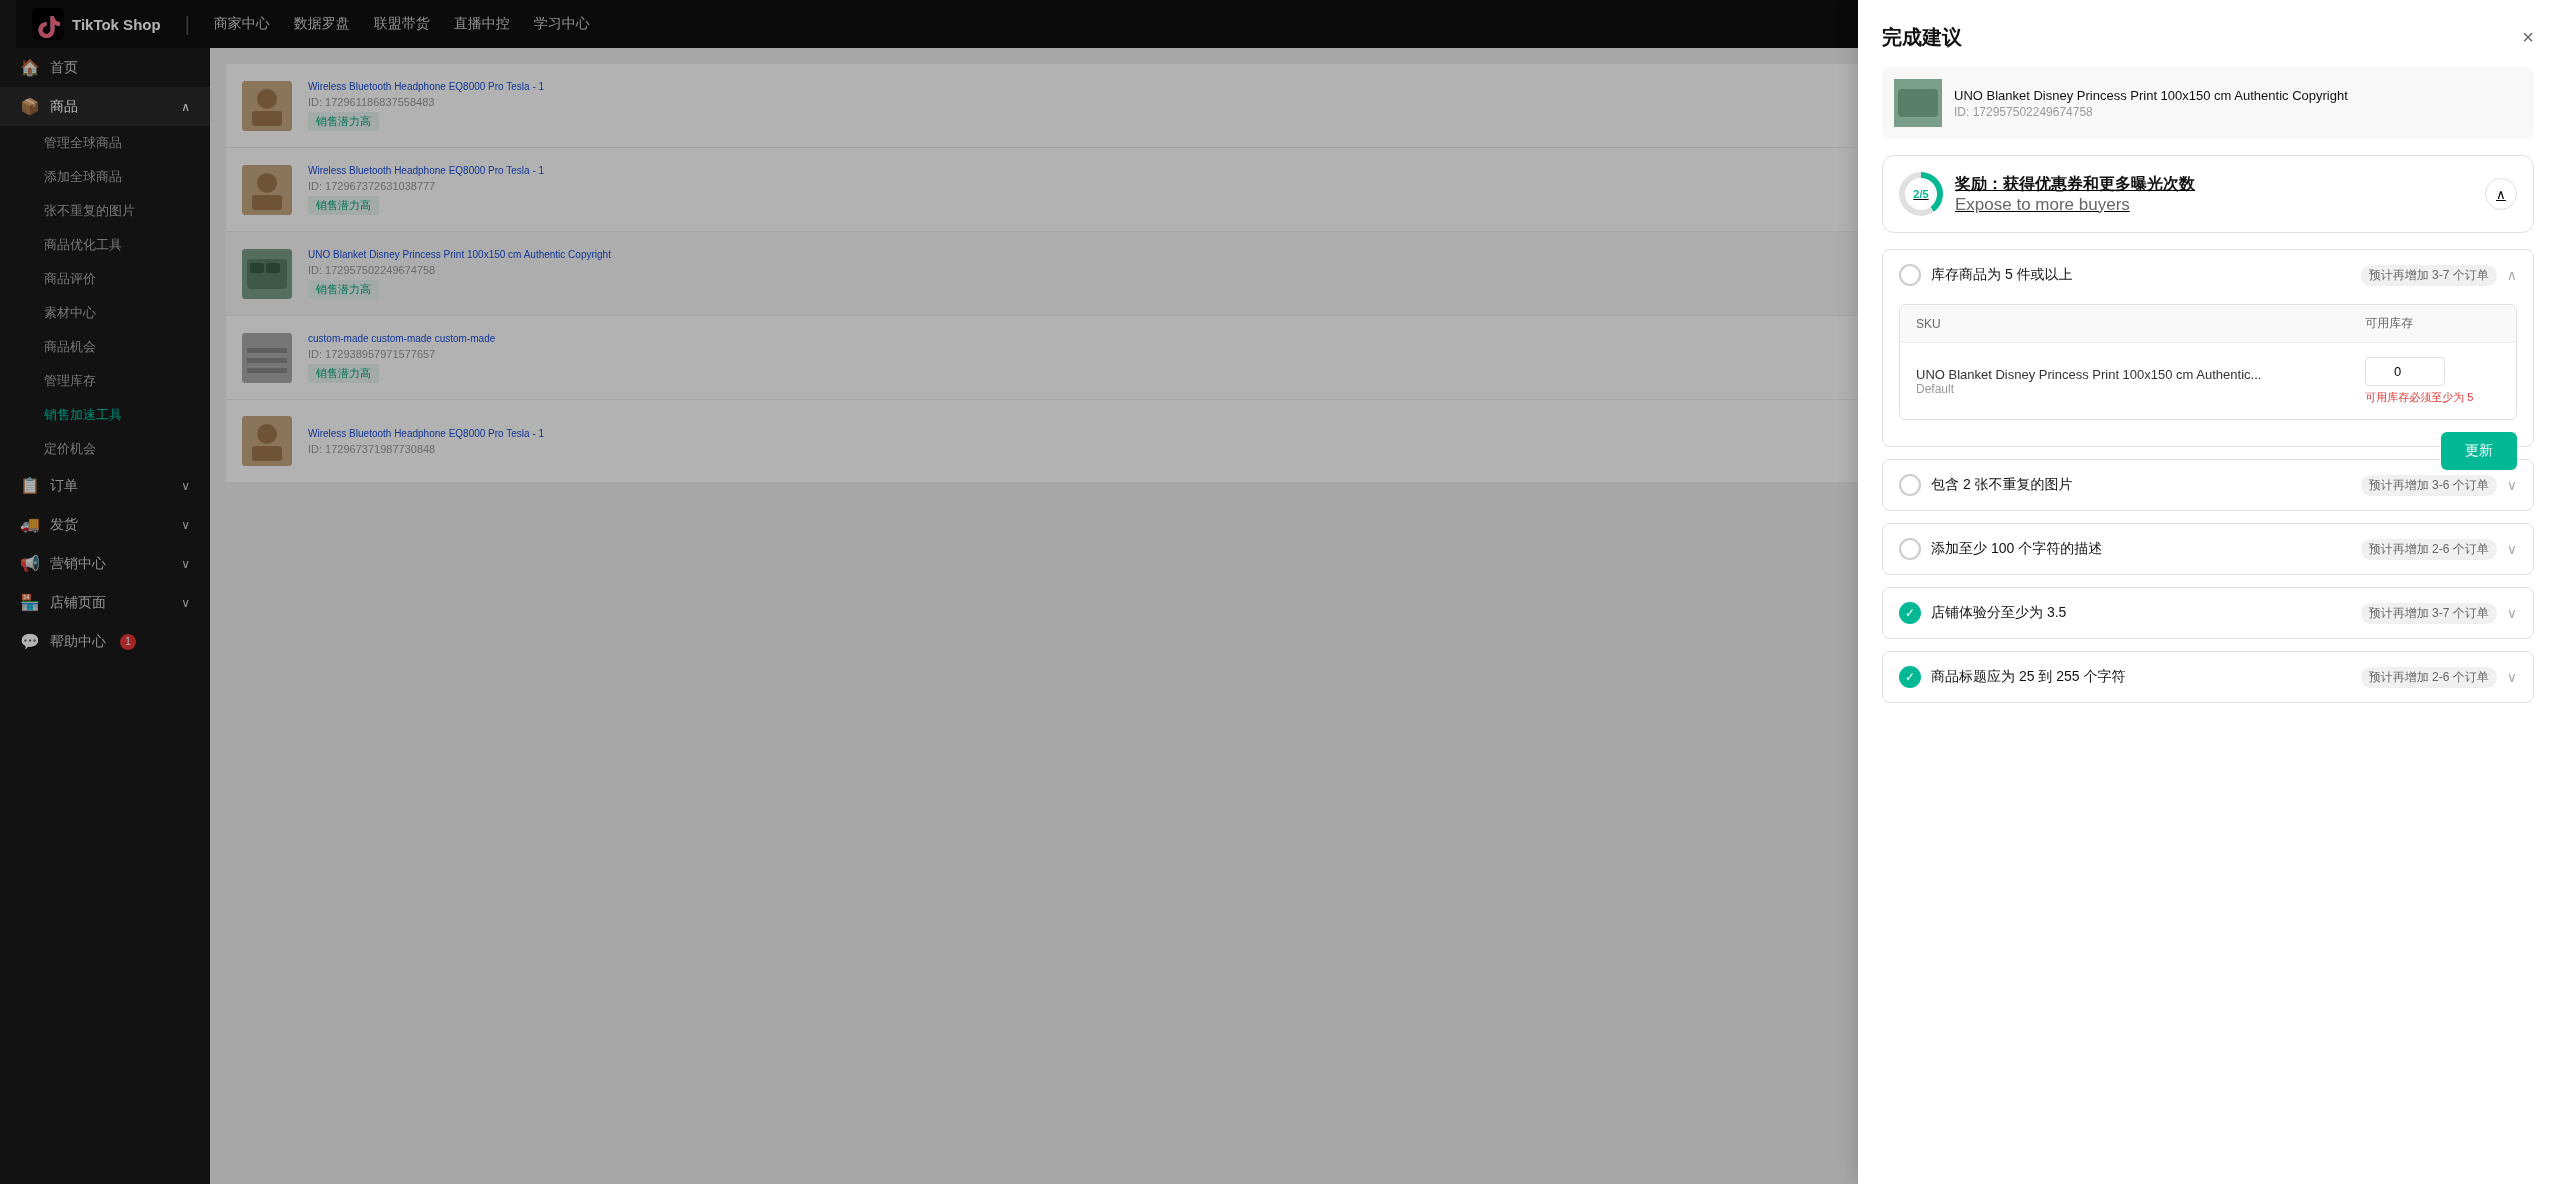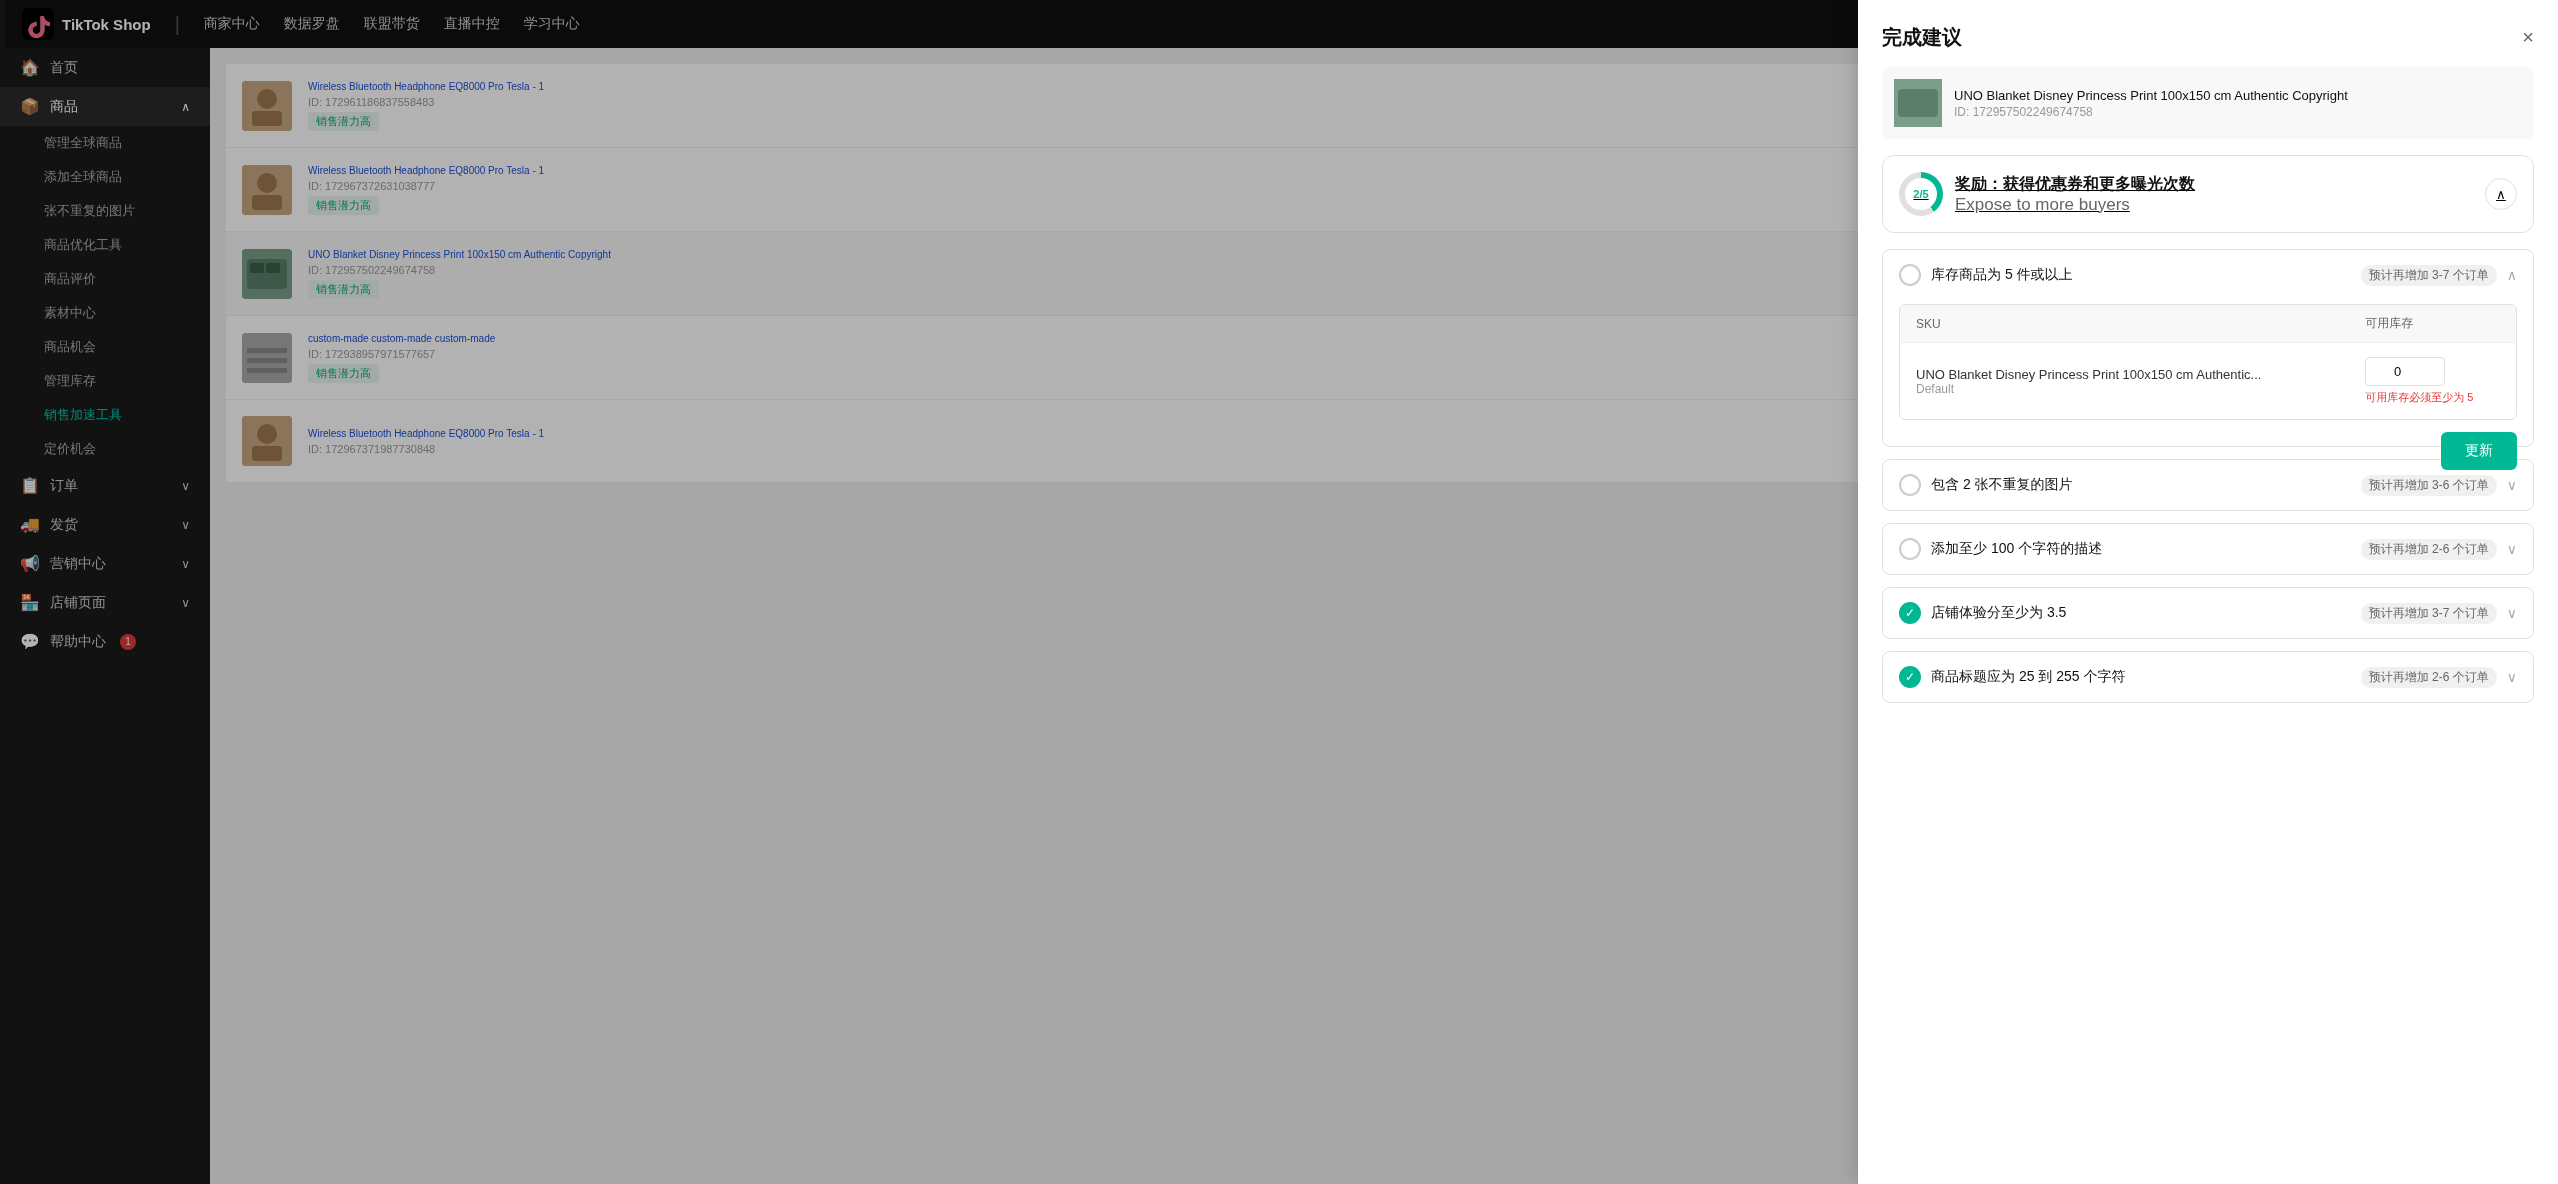--- a/index.html
+++ b/index.html
@@ -1,20 +1,20 @@
 <!DOCTYPE html>
 <html><head>
   <meta charset="utf-8">
   <style>
     * { box-sizing: border-box; margin: 0; padding: 0; }
     body { font-family: -apple-system, BlinkMacSystemFont, 'Segoe UI', sans-serif; background: #f5f5f5; display: flex; height: 100vh; overflow: hidden; }
 
     
     .top-nav {
-      position: fixed; top: 0; left: 6px; right: 0; height: 48px;
+      position: fixed; top: 0; left: 16px; right: 0; height: 48px;
       background: #111; display: flex; align-items: center; padding: 0 16px; z-index: 100;
       gap: 24px;
     }
     .logo { display: flex; align-items: center; gap: 8px; color: white; font-weight: bold; font-size: 15px; }
     .logo-icon { width: 32px; height: 32px; }
     .logo-sep { color: #555; font-size: 20px; }
     .nav-item { color: #ccc; font-size: 14px; cursor: pointer; }
 
     
     .sidebar {

